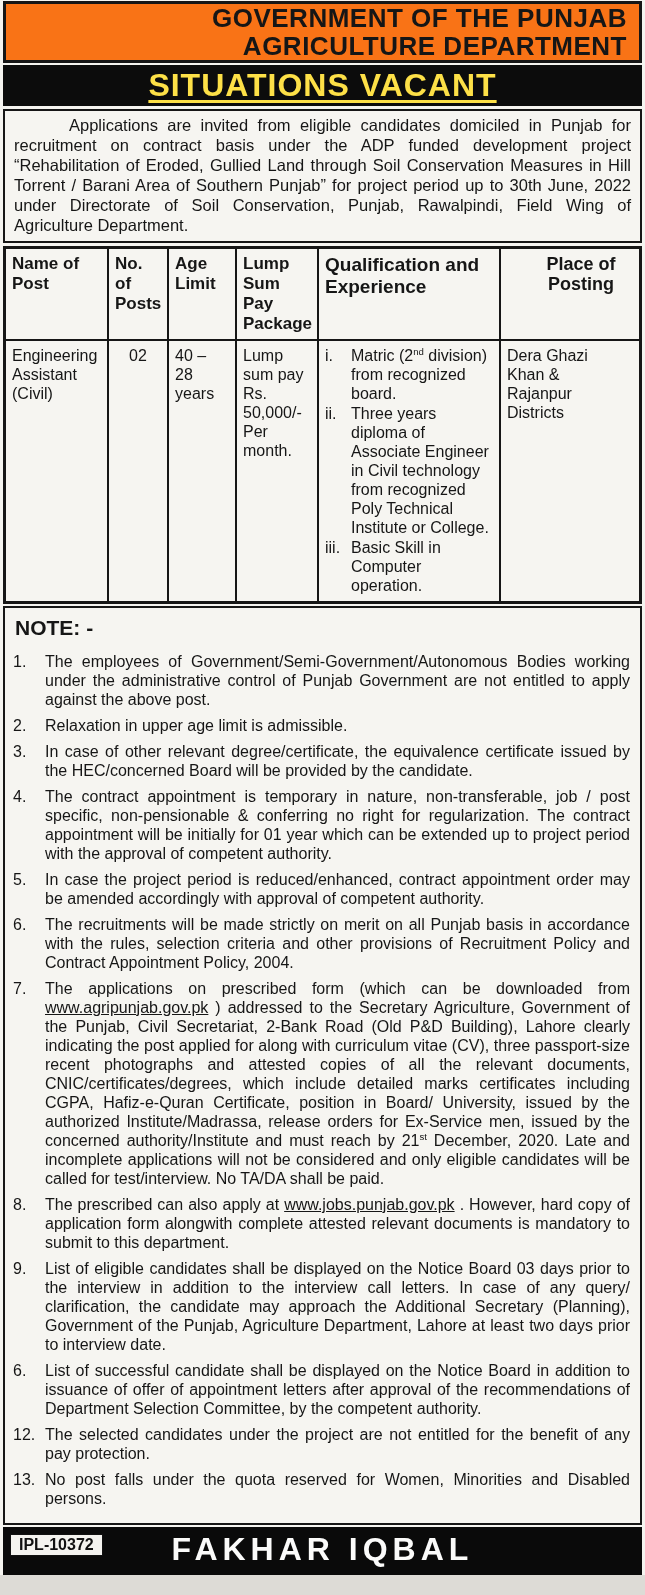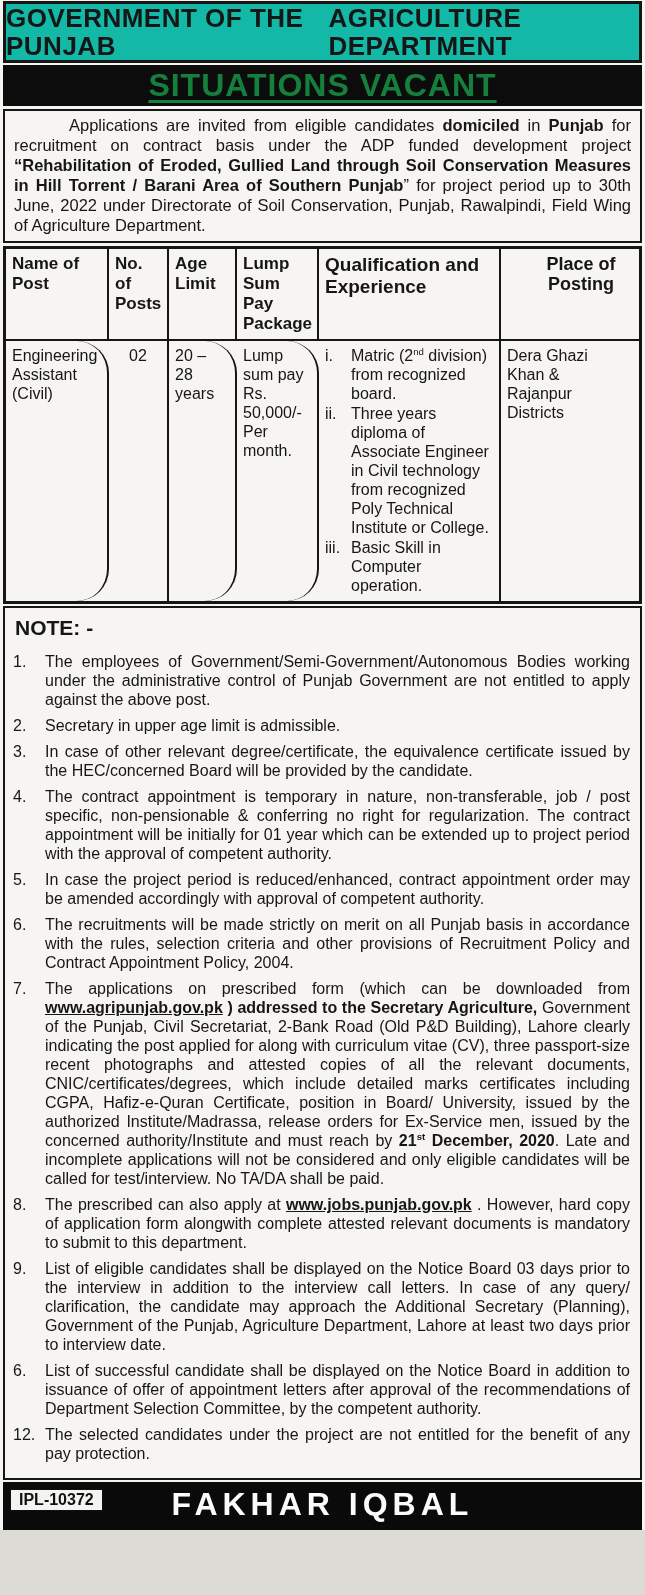--- a/index.html
+++ b/index.html
@@ -2,36 +2,36 @@
 <html><head>
 <meta charset="utf-8">
 <style>
   html,body{margin:0;padding:0;background:#dddbd6;}
   .page{
     width:645px; box-sizing:border-box; margin:0 auto;
     background:#f5f4f0; color:#161616;
     font-family:"Liberation Sans", sans-serif;
     padding:1px 3px 0 3px;
   }
-  .b{font-weight:700;}
+  .b{font-weight:400;}
   .u{text-decoration:underline;}
   sup{font-size:0.6em; line-height:0;}
 
   
   .header-box{
-    border:3px solid #161616; background:#14b8a6;
+    border:3px solid #161616; background:#f97316;
     height:62px; box-sizing:border-box;
-    display:flex; flex-direction:row; justify-content:center;
+    display:flex; flex-direction:column; justify-content:center;
     align-items:flex-end; padding-right:12px;
   }
   .header-line{font-size:26px; font-weight:700; line-height:28px; letter-spacing:0.5px;}
 
   
   .banner{
-    margin-top:2px; background:#0c0c0c; color:#15803d;
+    margin-top:2px; background:#0c0c0c; color:#fde047;
     height:41px; display:flex; align-items:center; justify-content:center;
   }
   .banner-text{
     font-size:32px; font-weight:700; letter-spacing:1px;
     text-decoration:underline; text-underline-offset:4px;
   }
 
   
   .intro-box{
     margin-top:3px; border:2px solid #161616; background:#f6f5f1;
@@ -45,21 +45,21 @@
   .vtable{
     margin-top:3px; border:3px solid #161616; background:#f6f5f1;
     display:grid; grid-template-columns:103px 60px 68px 82px 182px 1fr;
   }
   .th,.td{box-sizing:border-box; border-right:2px solid #161616; padding:5px 6px;}
   .th{border-bottom:2px solid #161616; font-weight:700; font-size:17px; line-height:20px;}
   .th.qh{font-size:19px; line-height:22px;}
   .th.ph{font-size:18px; text-align:center;padding-left:28px;}
   .last{border-right:none;}
   .td{font-size:16px; line-height:19px;}
-  .pre{white-space:pre-line;border-radius:32px;}
+  .pre{white-space:pre-line;}
   .center{text-align:center;}
   .qrow{display:grid; grid-template-columns:26px 1fr; margin-bottom:1px;}
   .qlab{font-size:16px; line-height:19px;}
   .qtxt{font-size:16px; line-height:19px;}
 
   
   .note-box{
     margin-top:2px; border:2px solid #161616; background:#f6f5f1;
     padding:6px 10px 8px 8px;
   }
@@ -103,21 +103,21 @@
     <div class="th">No. of Posts</div>
     <div class="th">Age Limit</div>
     <div class="th">Lump Sum Pay Package</div>
     <div class="th qh">Qualification and Experience</div>
     <div class="th ph last">Place of Posting</div>
 
     <div class="td pre">Engineering
 Assistant
 (Civil)</div>
     <div class="td center">02</div>
-    <div class="td pre">20 –
+    <div class="td pre">40 –
 28
 years</div>
     <div class="td pre">Lump
 sum pay
 Rs.
 50,000/-
 Per
 month.</div>
     <div class="td" id="qual-cell">
         <div class="qrow">
@@ -141,21 +141,21 @@
 
   <div class="note-box">
     <div class="note-heading">NOTE: -</div>
     <div id="notes">
         <div class="note-item">
           <div class="note-num">1.</div>
           <div class="note-text"><span>The employees of Government/Semi-Government/Autonomous Bodies working under the administrative control of Punjab Government are not entitled to apply against the above post.</span></div>
         </div>
         <div class="note-item">
           <div class="note-num">2.</div>
-          <div class="note-text"><span>Secretary in upper age limit is admissible.</span></div>
+          <div class="note-text"><span>Relaxation in upper age limit is admissible.</span></div>
         </div>
         <div class="note-item">
           <div class="note-num">3.</div>
           <div class="note-text"><span>In case of other relevant degree/certificate, the equivalence certificate issued by the HEC/concerned Board will be provided by the candidate.</span></div>
         </div>
         <div class="note-item">
           <div class="note-num">4.</div>
           <div class="note-text"><span>The contract appointment is temporary in nature, non-transferable, job / post specific, non-pensionable &amp; conferring no right for regularization. The contract appointment will be initially for 01 year which can be extended up to project period with the approval of competent authority.</span></div>
         </div>
         <div class="note-item">
@@ -178,20 +178,24 @@
           <div class="note-num">9.</div>
           <div class="note-text"><span>List of eligible candidates shall be displayed on the Notice Board 03 days prior to the interview in addition to the interview call letters. In case of any query/ clarification, the candidate may approach the Additional Secretary (Planning), Government of the Punjab, Agriculture Department, Lahore at least two days prior to interview date.</span></div>
         </div>
         <div class="note-item">
           <div class="note-num">6.</div>
           <div class="note-text"><span>List of successful candidate shall be displayed on the Notice Board in addition to issuance of offer of appointment letters after approval of the recommendations of Department Selection Committee, by the competent authority.</span></div>
         </div>
         <div class="note-item">
           <div class="note-num">12.</div>
           <div class="note-text"><span>The selected candidates under the project are not entitled for the benefit of any pay protection.</span></div>
+        </div>
+        <div class="note-item">
+          <div class="note-num">13.</div>
+          <div class="note-text"><span>No post falls under the quota reserved for Women, Minorities and Disabled persons.</span></div>
         </div>
       </div>
   </div>
 
   <div class="footer">
     <div class="ipl-badge">IPL-10372</div>
     <div class="officer-name">FAKHAR IQBAL</div>
 
   </div>
 

